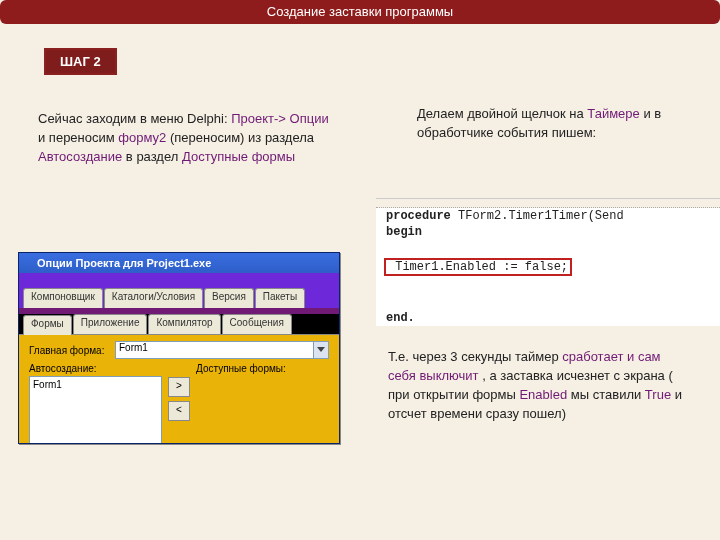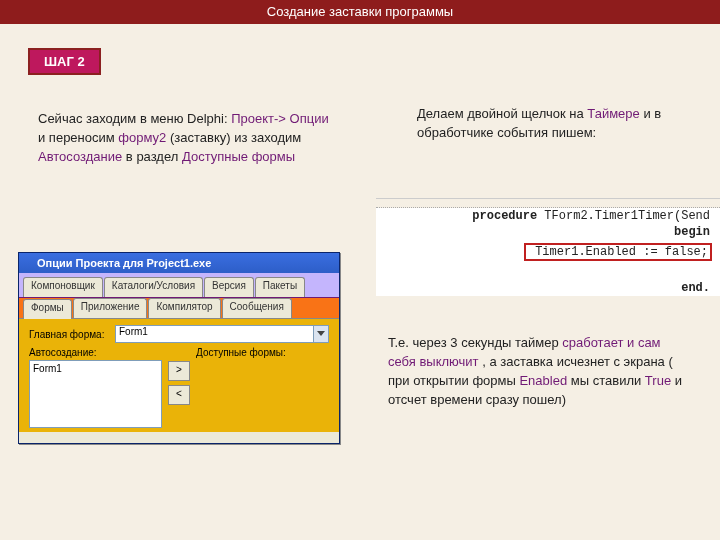--- a/index.html
+++ b/index.html
@@ -6,74 +6,73 @@
   body{
     width:720px;height:540px;
     background:#f5efe4;
     font-family:Arial,Helvetica,sans-serif;
     font-size:13px;color:#222;
     position:relative;overflow:hidden;
   }
   .header{
     background:#8e1c1c;color:#fff;
     height:24px;line-height:24px;
-    text-align:center;font-size:13px;
+    text-align:center;font-size:13px;border-radius:6px;
   }
   .step-badge{
-    position:absolute;left:28px;top:48px;
-    background:#be185d;color:#fff;
+    position:absolute;left:44px;top:48px;
+    background:#7f1d1d;color:#fff;
     border:2px solid #8b2020;
     padding:4px 14px;font-weight:bold;font-size:13px;
   }
   .col-left{
     position:absolute;left:38px;top:110px;width:300px;
     line-height:1.45;
   }
   .col-right{
     position:absolute;left:378px;top:105px;width:310px;
     line-height:1.45;
     margin-left:39px;
   }
   .r{color:#701a75}
   .code-box{
     position:absolute;left:376px;top:198px;width:344px;
     background:#fff;font-family:"Courier New",monospace;font-size:12px;
     border-top:1px solid #ccc;
-    text-align:right;
   }
   .code-box .bar{height:8px;background:#f5efe4;border-bottom:1px dotted #aaa}
   .code-line{padding:1px 10px;white-space:pre}
   .kw{font-weight:bold}
-  .hl{border:2px solid #c02020;display:inline-block;padding:0 2px;margin:3px 8px}
+  .hl{border:2px solid #c02020;display:inline-block;padding:0 2px;margin:18px 8px}
   .right-p2{
-    position:absolute;left:388px;top:334px;width:300px;
+    position:absolute;left:388px;top:348px;width:300px;
     line-height:1.45;
   }
 
   
   .dlg{
     position:absolute;left:18px;top:252px;width:320px;height:190px;
     background:#ece9d8;border:1px solid #0a246a;
     font-size:11px;color:#000;
     box-shadow:1px 1px 0 #888;
     overflow:hidden;
   }
   .dlg-title{
     background:linear-gradient(#3a6ee0,#2d5ec8);
     color:#fff;height:20px;line-height:20px;
     padding:0 18px;font-weight:bold;font-size:11px;
   }
-  .tabs{display:flex;background:#c4b5fd;padding-top:4px;padding-left:4px;height:20px}
+  .tabs{display:flex;background:#6d28d9;padding-top:15px;padding-left:4px;height:20px}
   .tab{
     background:#ece9d8;border:1px solid #888;border-bottom:none;
     padding:2px 7px;font-size:10px;margin-right:1px;
     border-radius:3px 3px 0 0;color:#333;
   }
   .tab.active{background:#ece9d8;position:relative;top:1px}
-  .tabs2{display:flex;background:#f97316;padding-left:4px;height:20px;border-top:1px solid #701a75}
+  .tabs2{display:flex;background:#000000;padding-left:4px;height:20px;border-top:6px solid #701a75}
   .panel{background:#eab308;padding:6px 10px 4px 10px;border-top:1px solid #888}
   .row{display:flex;align-items:center;margin-bottom:4px}
   .lbl{width:86px;font-size:10px}
   .combo{
     flex:1;background:#fff;border:1px solid #7f9db9;height:16px;
     font-size:10px;padding:0 3px;position:relative;
   }
   .combo:after{
     content:"";position:absolute;right:0;top:0;width:14px;height:16px;
     background:#dbe4f0;border-left:1px solid #7f9db9;
@@ -105,21 +104,21 @@
 
 <div class="step-badge">
   <span>ШАГ 2</span>
 </div>
 
 <div class="col-left">
   <span> Сейчас заходим в меню Delphi: </span>
   <span class="r">Проект-&gt; Опции</span>
   <span> и переносим </span>
   <span class="r">форму2</span>
-  <span> (заставку) из заходим </span>
+  <span> (переносим) из раздела </span>
   <span class="r">Автосоздание</span>
   <span> в раздел </span>
   <span class="r">Доступные формы</span>
 </div>
 
 <div class="col-right">
   <span>Делаем двойной щелчок на </span>
   <span class="r">Таймере</span>
   <span> и  в обработчике события пишем:</span>
 </div>

